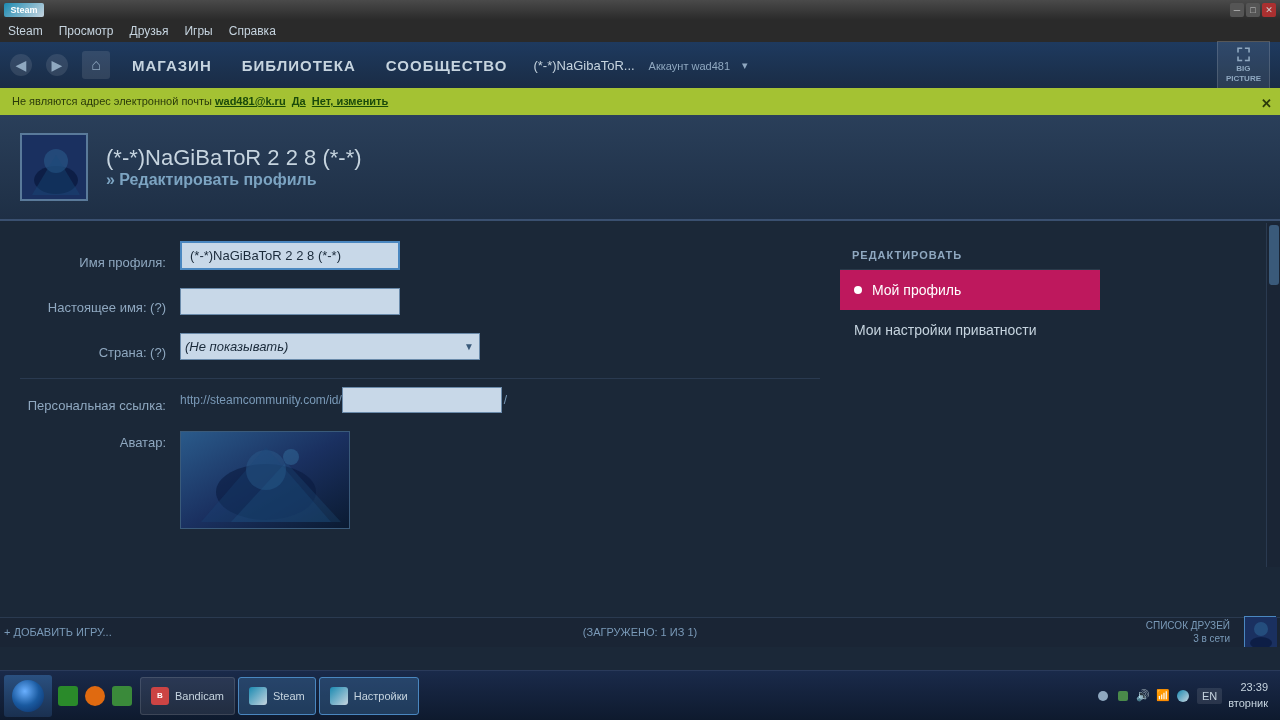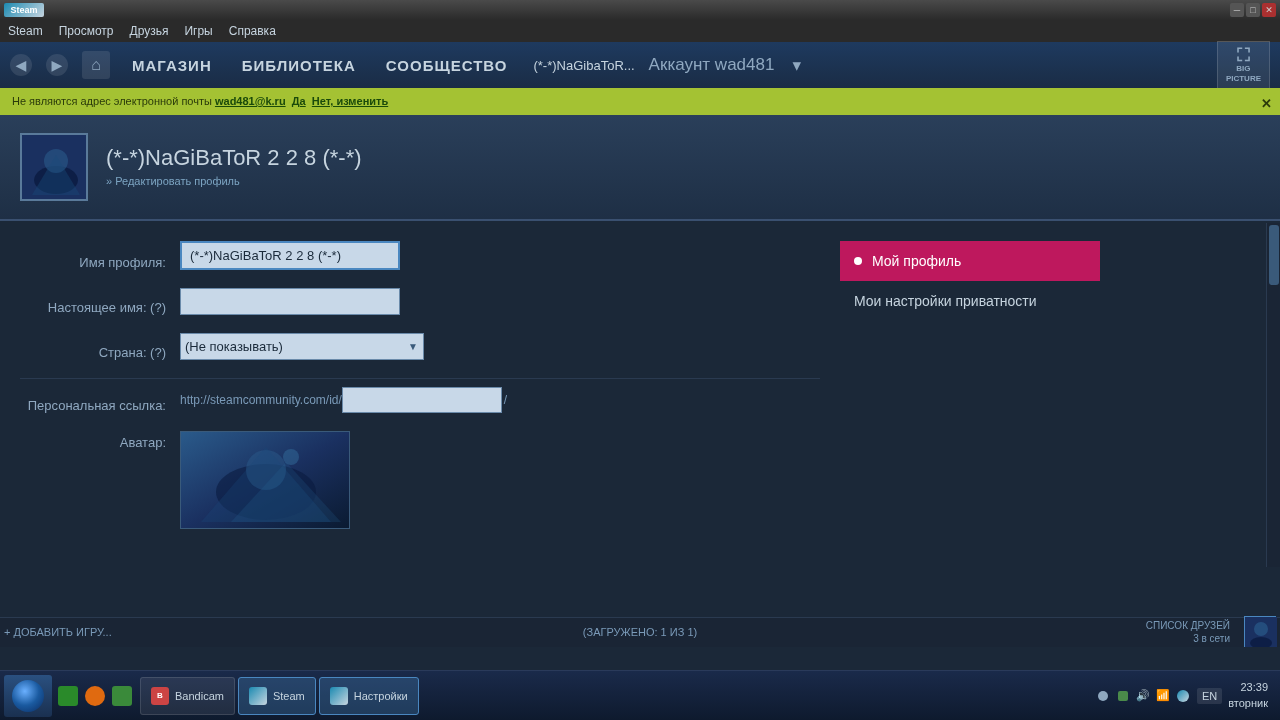--- a/index.html
+++ b/index.html
@@ -112,22 +112,22 @@
     }
     .home-icon-btn {
       width: 28px; height: 28px;
       background: rgba(255,255,255,0.1);
       border-radius: 3px;
       display: flex; align-items: center; justify-content: center;
       cursor: pointer;
       font-size: 14px;
     }
     .account-area {
-      display: flex; align-items: flex-start; gap: 18px;
-      font-size: 17px; color: #8fa8c0;
+      display: flex; align-items: flex-end; gap: 12px;
+      font-size: 11px; color: #8fa8c0;
       cursor: pointer;
     }
 
     
     #notification-bar {
       background: #a4c233;
       padding: 5px 12px;
       font-size: 11px;
       color: #2a3a0a;
       position: relative;
@@ -176,23 +176,24 @@
       width: 100%; height: 100%;
       background: linear-gradient(135deg, #2a5a8a 0%, #1a3060 50%, #0a1a30 100%);
     }
     .profile-name-area h1 {
       font-size: 22px;
       color: #c6d4df;
       font-weight: normal;
     }
     .edit-profile-link {
       color: #7ca4c2;
-      font-size: 11px;
+      font-size: 16px;
       cursor: pointer;
       text-decoration: none;
+      font-weight: bold;
     }
 
     
     #form-area {
       display: flex;
       padding: 20px 20px 0 20px;
       gap: 20px;
     }
     #profile-form {
       flex: 1;
@@ -219,26 +220,27 @@
       padding: 5px 8px;
       width: 220px;
       outline: none;
     }
     .form-select {
       background: #c8d8e8;
       border: 1px solid #6a8aaa;
       color: #1a2a3a;
       font-size: 13px;
       padding: 5px 4px;
-      width: 244px;
+      width: 300px;
       outline: none;
       cursor: pointer;
       appearance: none;
       -webkit-appearance: none;
       padding-right: 24px;
+      font-style: italic;
     }
     .select-wrapper {
       position: relative;
       display: inline-block;
     }
     .select-arrow {
       position: absolute;
       right: 6px; top: 50%;
       transform: translateY(-50%);
       color: #3a5a7a;
@@ -576,20 +578,21 @@
             <polygon points="20,90 85,15 150,90" fill="#1a4a7a" opacity="0.3"></polygon>
             <polygon points="50,90 105,30 160,90" fill="#2a6a9a" opacity="0.2"></polygon>
             <circle cx="110" cy="25" r="8" fill="#3a7aaa" opacity="0.4"></circle>
           </svg>
         </div>
       </div>
 
     </div>
 
     <div id="right-sidebar">
+      <div class="sidebar-section-label">РЕДАКТИРОВАТЬ</div>
       <div class="sidebar-item active">
         <div class="sidebar-bullet"></div>
         <span>Мой профиль</span>
       </div>
       <div class="sidebar-item">
         <span>Мои настройки приватности</span>
       </div>
     </div>
 
   </div>

